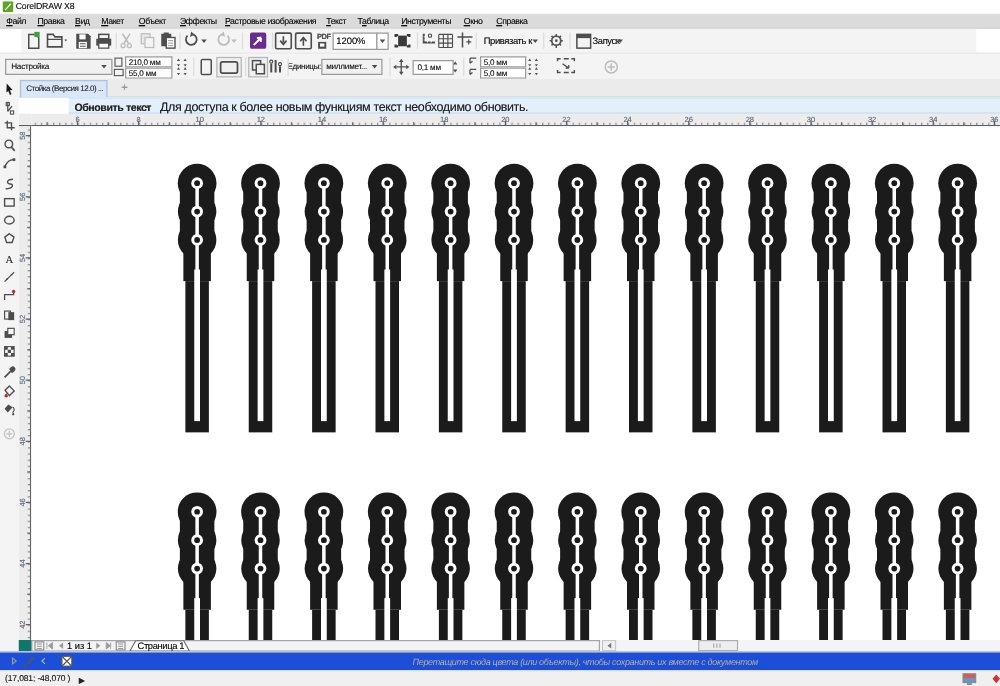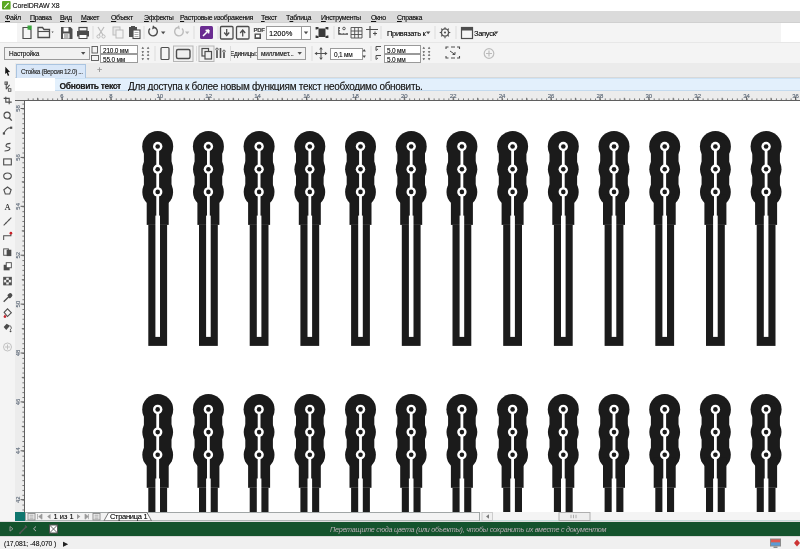--- a/index.html
+++ b/index.html
@@ -30,21 +30,21 @@
 
 #hruler { left:25px; top:91px; width:775px; height:10px; background:#ececec; border-bottom:1px solid #5f5f5f; }
 #rcorner { left:15px; top:91px; width:10px; height:10px; background:#ececec; border-bottom:1px solid #5f5f5f; }
 #vruler { left:15px; top:101px; width:10px; height:411px; background:#ececec; border-right:1px solid #5f5f5f; }
 
 #toolbox { left:0; top:63px; width:15px; height:458px; background:#f4f4f4; }
 
 #canvas { left:25px; top:101px; width:775px; height:411px; background:#fff; }
 
 #navrow { left:15px; top:512px; width:785px; height:9px; background:#0f766e; }
-#rowA { left:0; top:521px; width:800px; height:15px; background:#14532d; border-top:1px solid #dedede; }
+#rowA { left:0; top:521px; width:800px; height:15px; background:#1d4ed8; border-top:1px solid #dedede; }
 #rowA .hint { position:absolute; left:330px; top:2.5px; font-size:7.2px; font-style:italic; color:#b8b8b8; letter-spacing:-0.25px;}
 #statusbar { left:0; top:536px; width:800px; height:13px; background:#f0f0f0; border-top:1px solid #d9d9d9; font-size:6.8px; color:#222; }
 </style>
 </head>
 <body>
 <div class="abs" id="titlebar">
   <svg class="abs" style="left:2px;top:1px" width="9" height="9" viewBox="0 0 9 9">
     <rect x="0" y="0" width="8.6" height="8.6" rx="1" fill="#5aa822"></rect>
     <path d="M1.6,7 L6.2,1.6 L7,2.4 L2.5,7.2 Z" fill="#fff"></path>
     <path d="M1.1,7.6 L2.3,7.3 L1.5,6.5 Z" fill="#1d5e12"></path>

